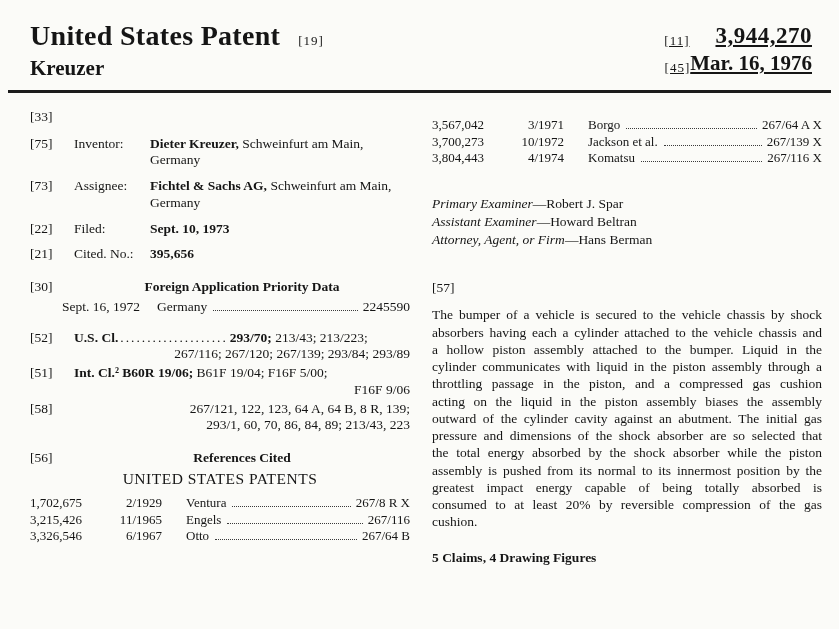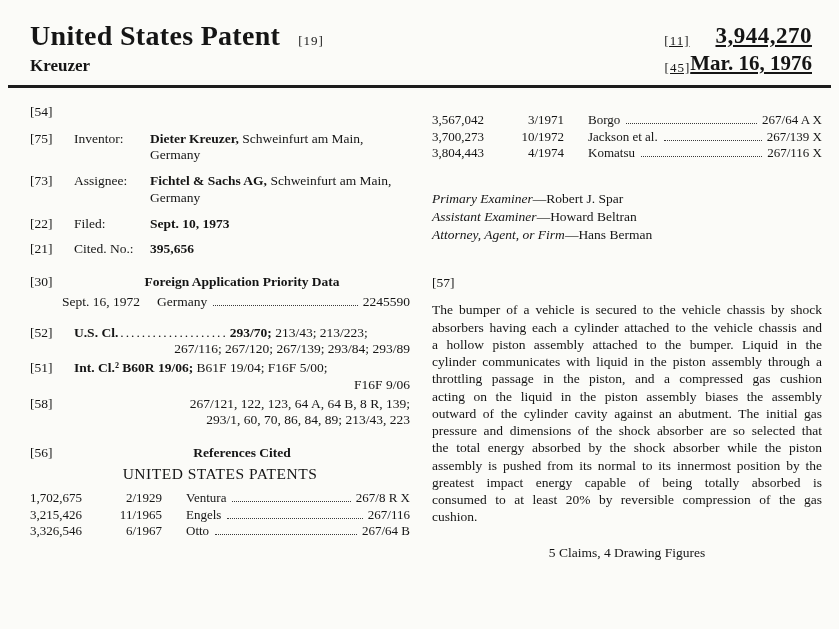--- a/index.html
+++ b/index.html
@@ -13,21 +13,21 @@
   }
   .page { width: 839px; height: 454px; padding: 20px 17px 0 30px; }
 
   
   .hdr { display: flex; justify-content: space-between; align-items: flex-start; }
   .title-row { display: flex; align-items: baseline; }
   .main-title {
     margin: 0; font-size: 28px; font-weight: bold; letter-spacing: 0.3px;
   }
   .kind-code { font-size: 13px; margin-left: 18px; letter-spacing: 1px; }
-  .applicant { font-size: 17px; font-weight: bold; margin-top: 4px; }
+  .applicant { font-size: 21px; font-weight: bold; margin-top: 4px; }
   .hdr-right { text-align: right; padding-top: 3px; margin-right: 10px; }
   .num-row, .date-row { display: flex; justify-content: flex-end; align-items: flex-end; text-decoration: underline; }
   .code-sm { font-size: 13px; letter-spacing: 1px; }
   .patnum { font-size: 23px; font-weight: bold; letter-spacing: 0.5px; margin-left: 26px; }
   .patdate { font-size: 21px; font-weight: bold; margin-left: 0; }
   .date-row { margin-top: 2px; }
 
   .rule { height: 3px; background: #1c1c1c; margin: 9px -9px 0 -22px; }
 
   
@@ -62,21 +62,21 @@
 
   .right-refs { margin-top: 8px; }
   .examiners { margin-top: 28px; line-height: 1.35; }
   .ex-role { font-style: italic; }
 
   .abstract-head { margin-top: 30px; }
   .abstract-head .centered-head { letter-spacing: 1.5px; font-size: 14.5px; }
   .abstract-text {
     margin-top: 9px; text-align: justify; line-height: 1.28; word-spacing: 2px;
   }
-  .claims-line { text-align: center; font-weight: normal; margin-top: 19px; }
+  .claims-line { font-weight: bold; margin-top: 19px; }
 </style>
 </head>
 <body>
 
 <div class="page">
 
   <div class="hdr">
     <div class="hdr-left">
       <div class="title-row">
         <h1 class="main-title">United States Patent</h1>
@@ -96,21 +96,21 @@
     </div>
   </div>
 
   <div class="rule"></div>
 
   <div class="cols">
 
     <section class="col-left">
 
       <div class="item">
-        <span class="bcode">[54]</span>
+        <span class="bcode">[33]</span>
       </div>
 
       <div class="kv">
         <span class="bcode">[75]</span>
         <span>Inventor:</span>
         <span><b>Dieter Kreuzer,</b> <span>Schweinfurt am Main, Germany</span></span>
       </div>
 
       <div class="kv">
         <span class="bcode">[73]</span>

